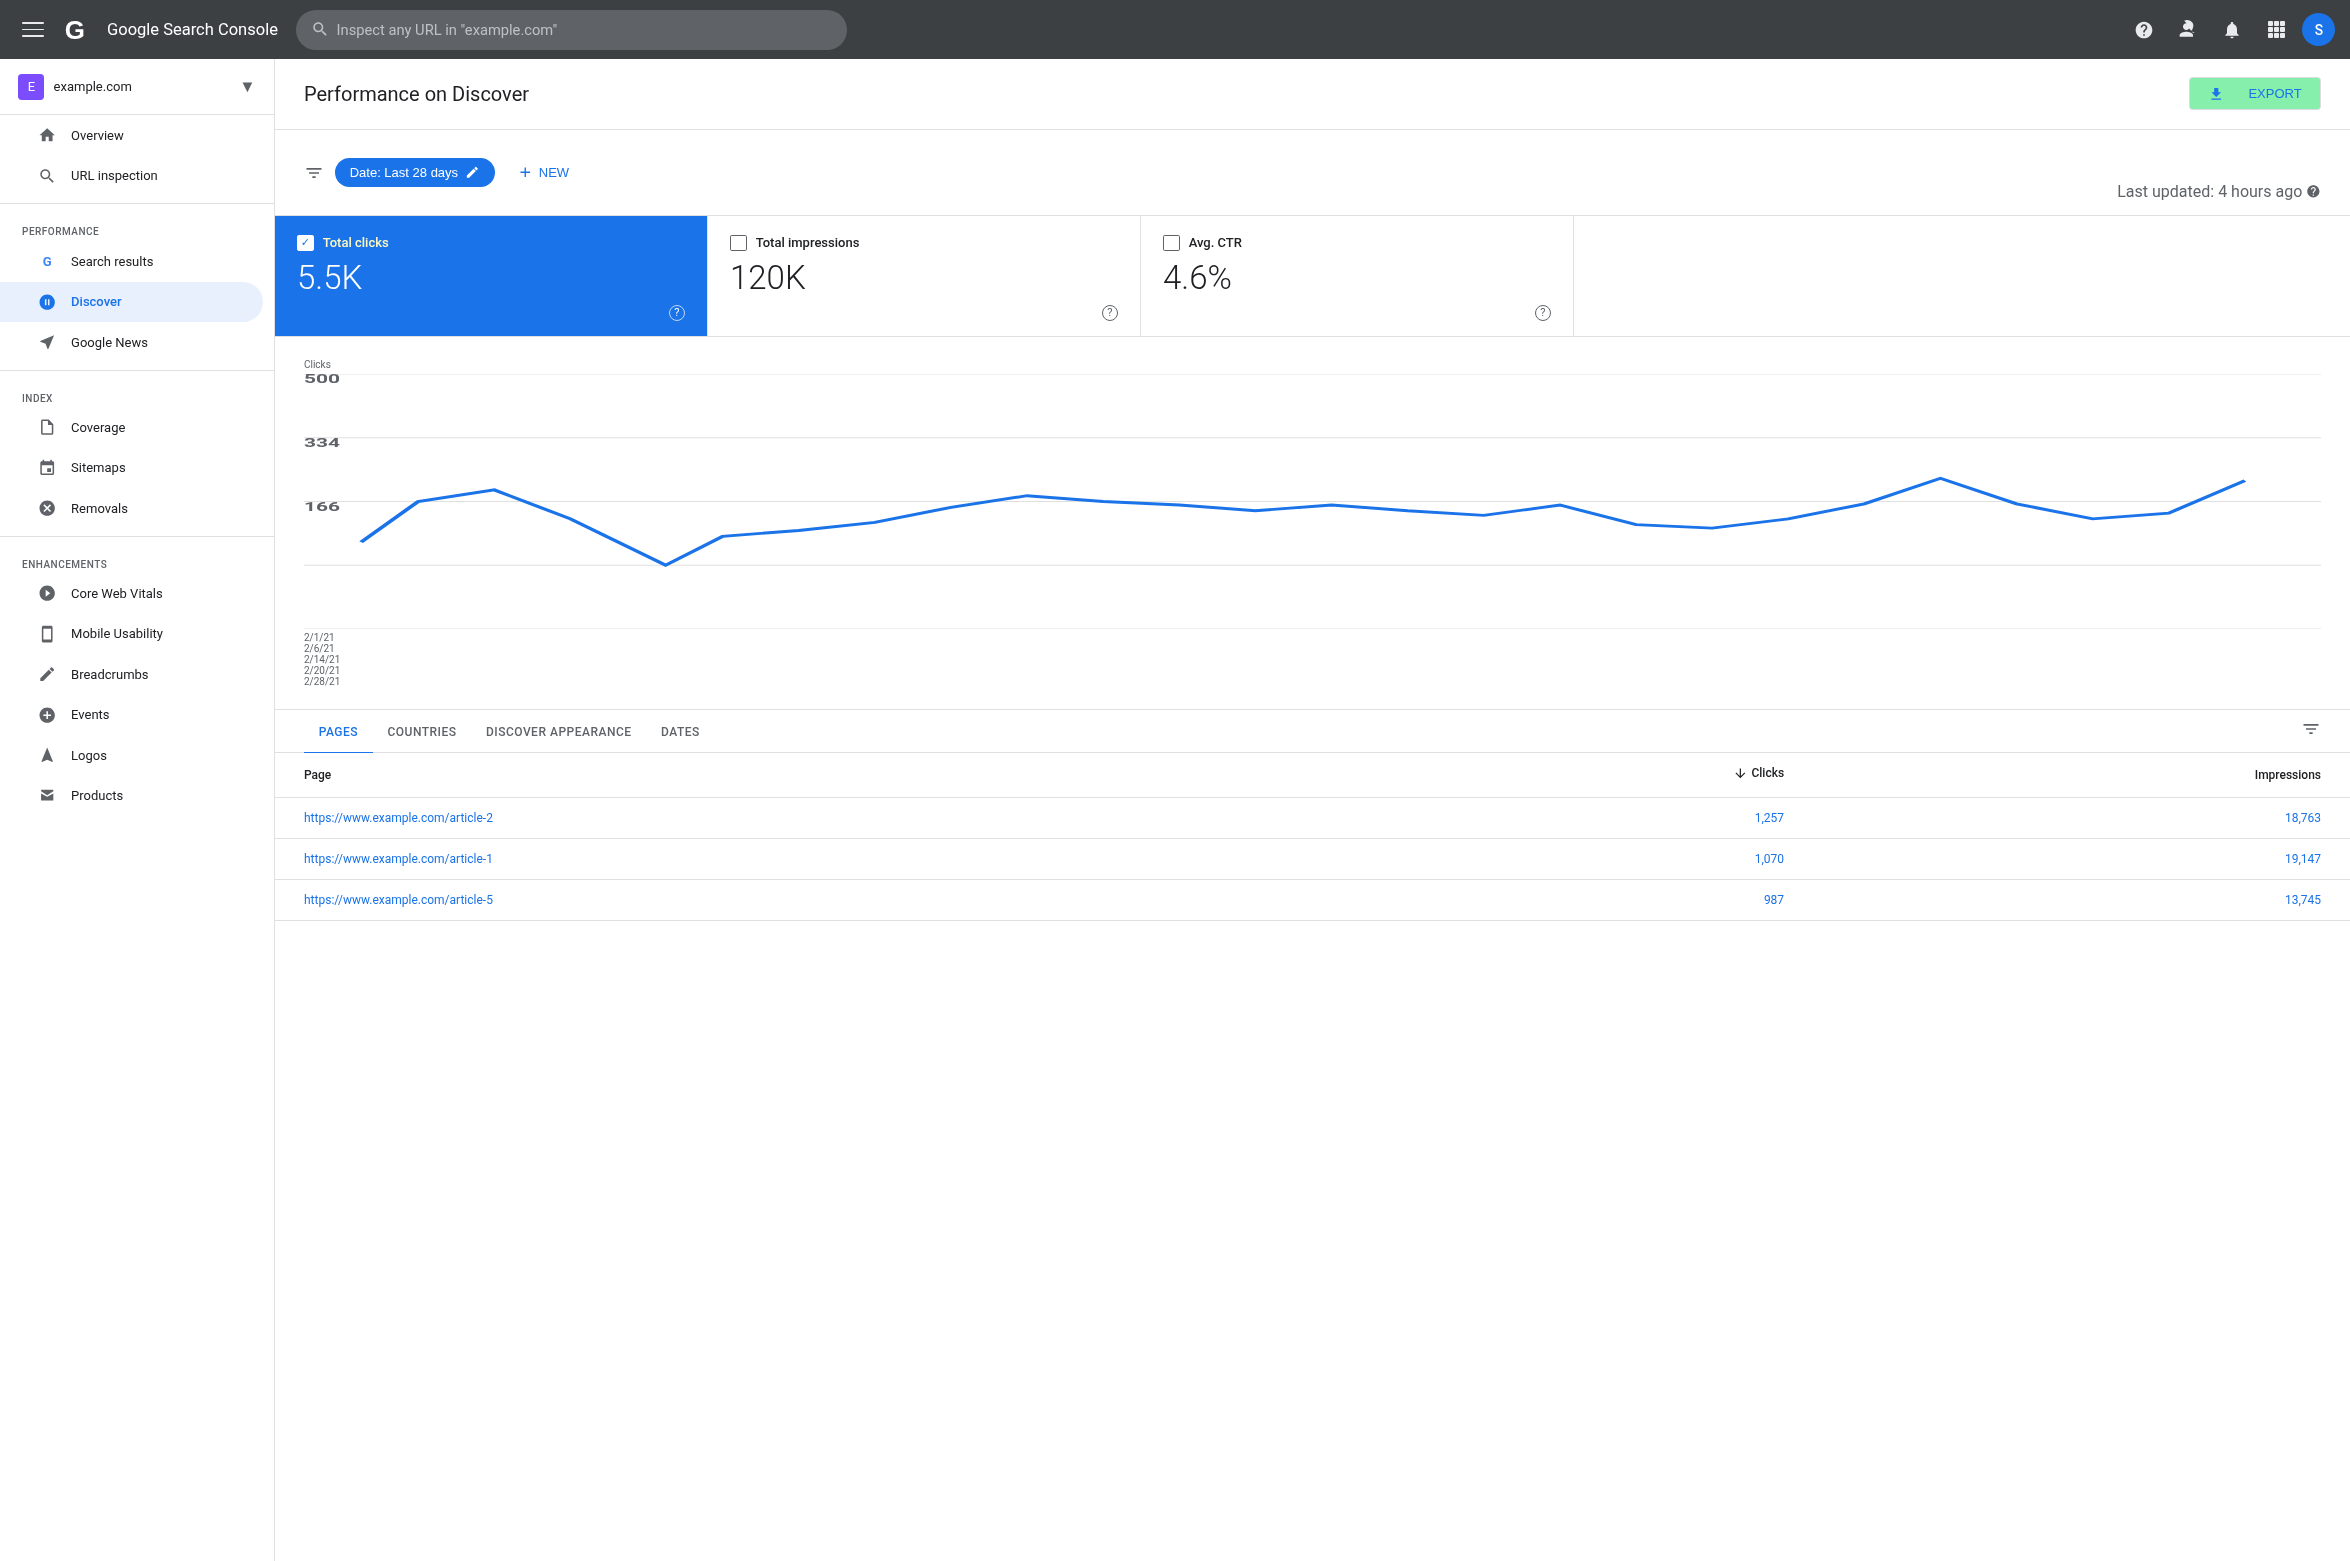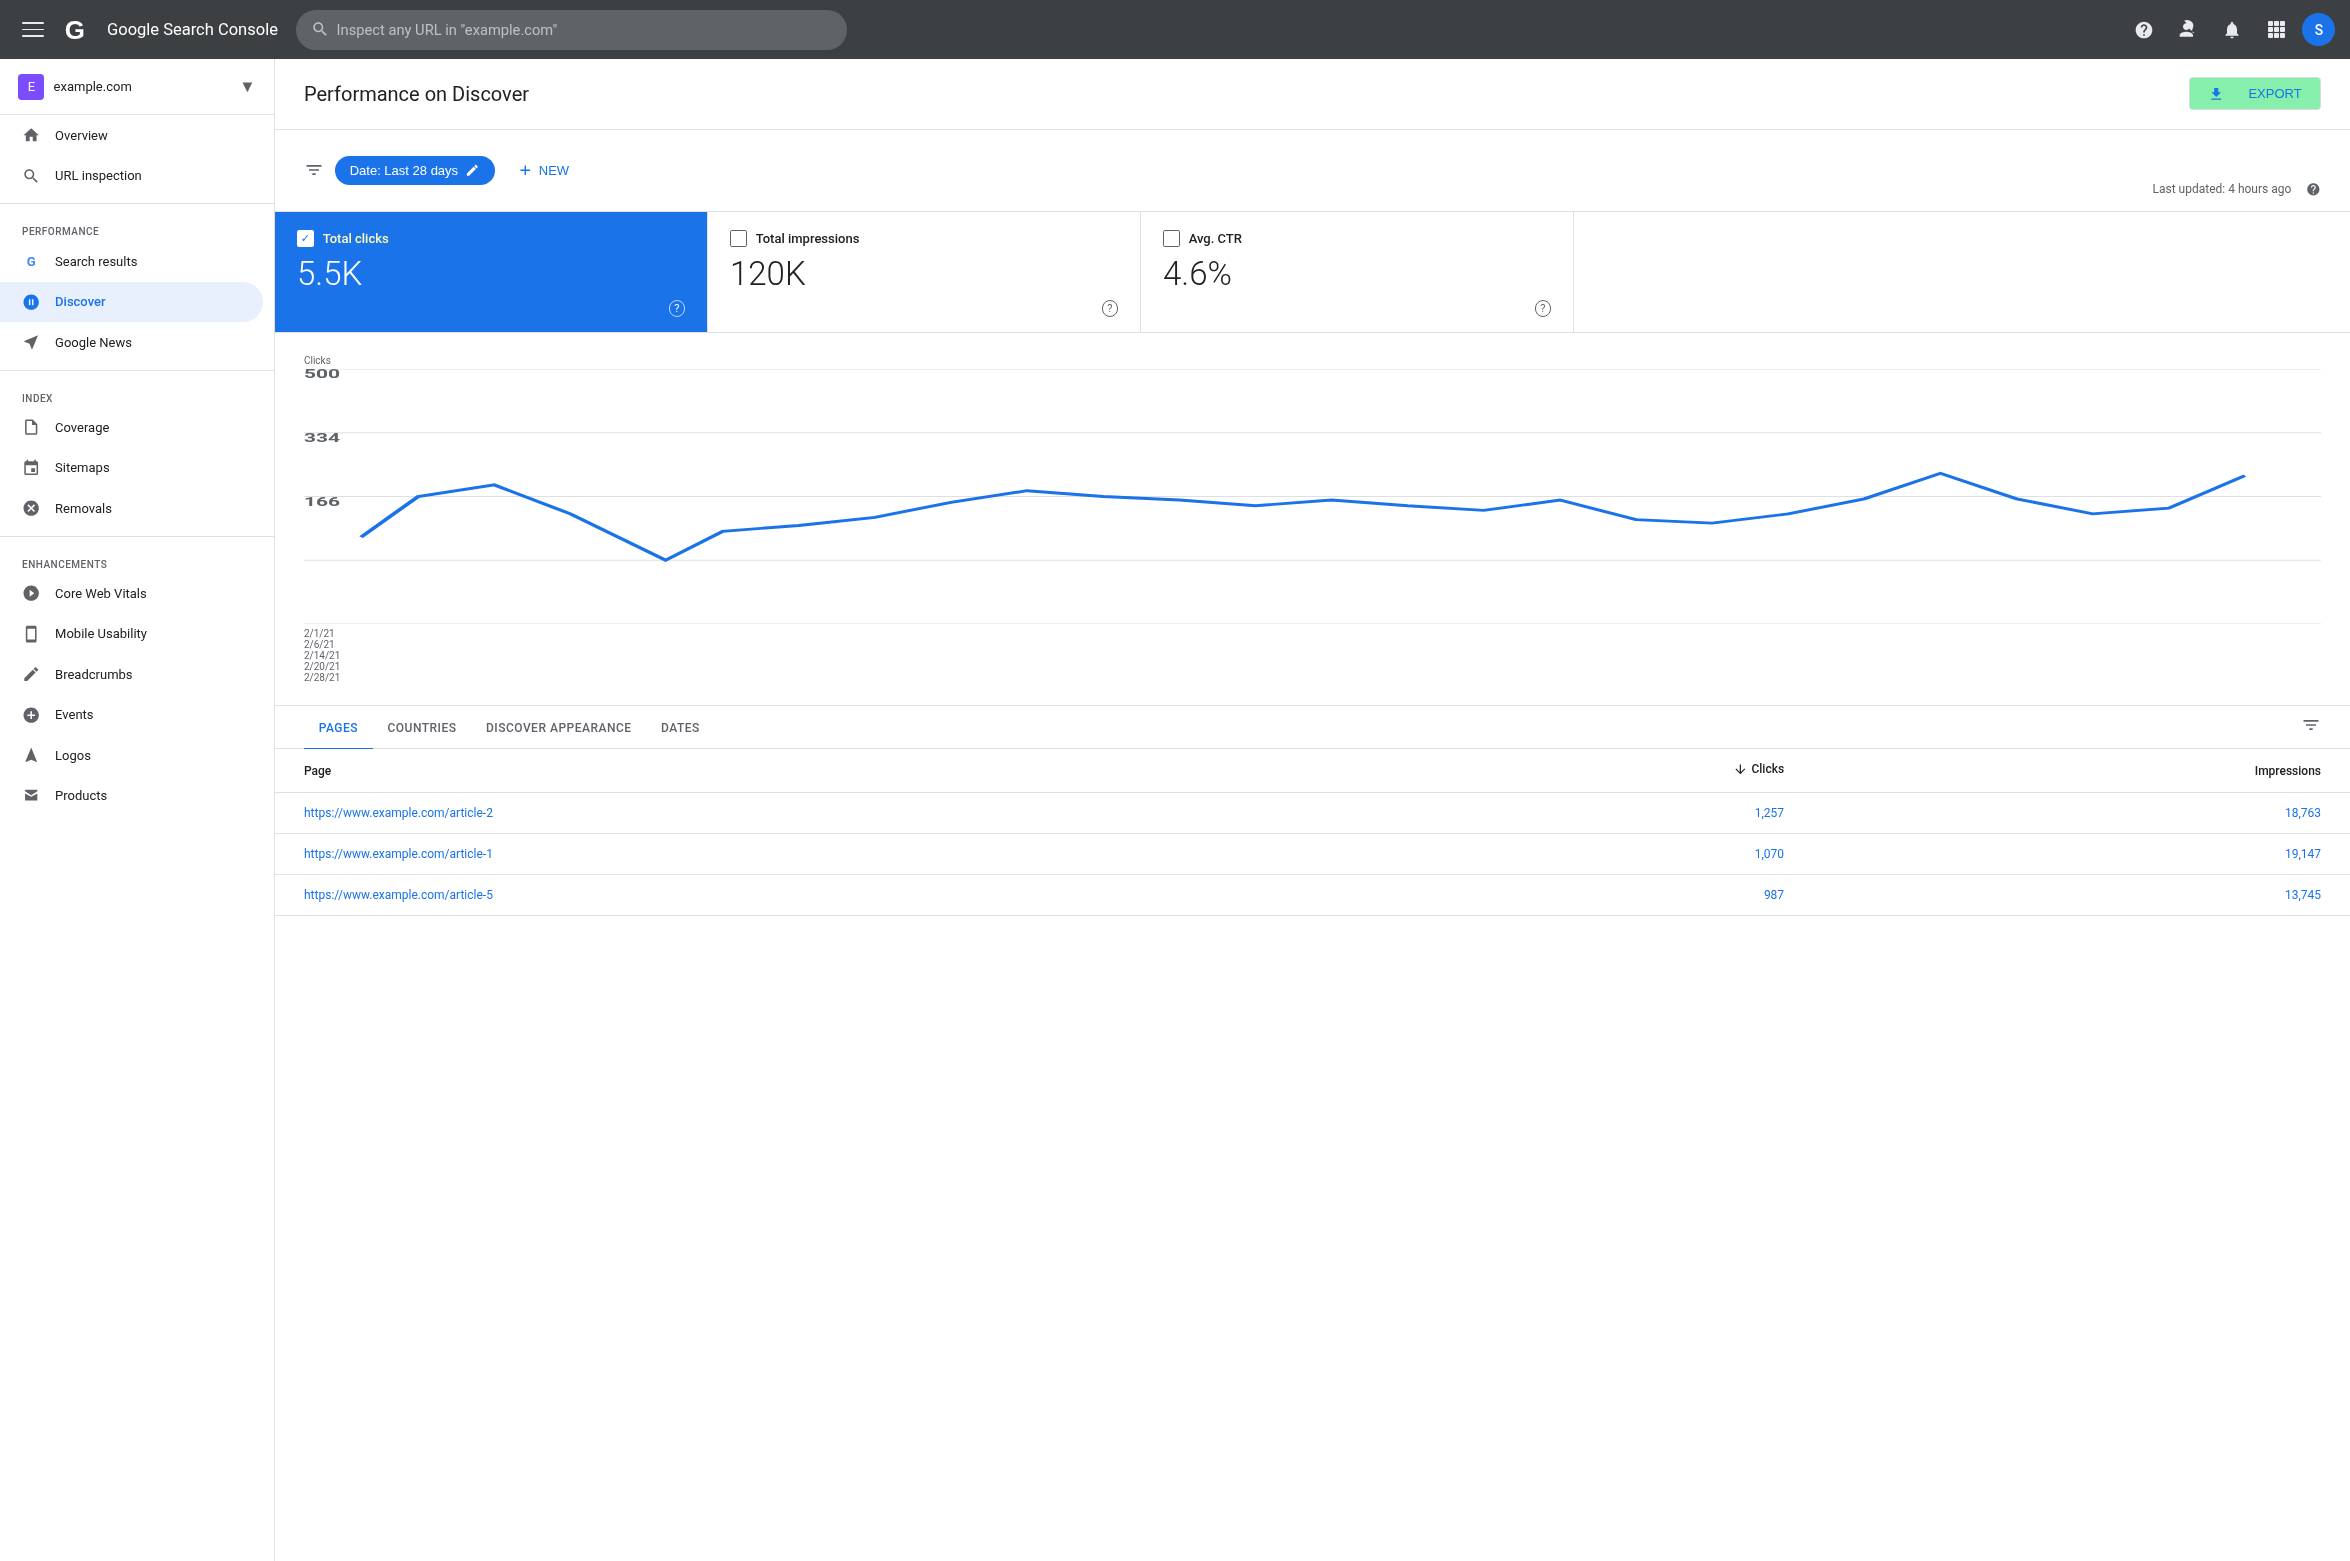--- a/index.html
+++ b/index.html
@@ -70,21 +70,21 @@
       border-bottom: 0.9px solid #e0e0e0; cursor: pointer;
     }
     .property-icon {
       width: 26px; height: 26px; border-radius: 3.7px;
       background: #7c4dff; display: flex; align-items: center; justify-content: center;
       color: #fff; font-size: 13px;
     }
     .property-name { flex: 1; font-size: 13px; color: #202124; }
     .property-chevron { color: #5f6368; font-size: 16.5px; }
     .nav-item {
-      display: flex; align-items: center; padding: 11px 22px;
+      display: flex; align-items: center; padding: 11px 38px;
       gap: 14.7px; cursor: pointer; color: #202124; font-size: 13px;
       border-radius: 0 22px 22px 0; margin-right: 11px; text-align: center;
     }
     .nav-item.active { background: #e8f0fe; color: #1a73e8; font-weight: 500; }
     .nav-item-icon { width: 18.4px; height: 18.4px; display: flex; align-items: center; justify-content: center; color: #5f6368; font-size: 16.5px; flex-shrink: 0; }
     .nav-item.active .nav-item-icon { color: #1a73e8; }
     .nav-section-label {
       padding: 14.7px 22px 3.7px;
       font-size: 10px; font-weight: 500; color: #5f6368;
       text-transform: uppercase; letter-spacing: 0.5px;
@@ -117,21 +117,21 @@
       background: #1a73e8; color: #fff; border: none;
       border-radius: 18.4px; padding: 7.3px 14.7px; cursor: pointer;
       font-size: 13px; font-weight: 500;
     }
     .new-filter-btn {
       display: flex; align-items: center; gap: 5.5px;
       background: transparent; color: #1a73e8; border: none;
       cursor: pointer; font-size: 13px; font-weight: 400;
       padding: 7.3px 11px;
     }
-    .last-updated { margin-left: auto; color: #5f6368; font-size: 12px; display: flex; align-items: center; gap: 15px; margin-top: 37px; }
+    .last-updated { margin-left: auto; color: #5f6368; font-size: 16px; display: flex; align-items: center; gap: 4px; margin-top: 37px; }
 
     
     .metrics-row { display: flex; border-bottom: 0.9px solid #e0e0e0; }
     .metric-card {
       flex: 1; padding: 18.4px 22px 14.7px;
       border-right: 0.9px solid #e0e0e0;
       cursor: pointer; min-width: 0;
     }
     .metric-card:last-child { border-right: none; }
     .metric-card.active { background: #1a73e8; color: #fff; }

